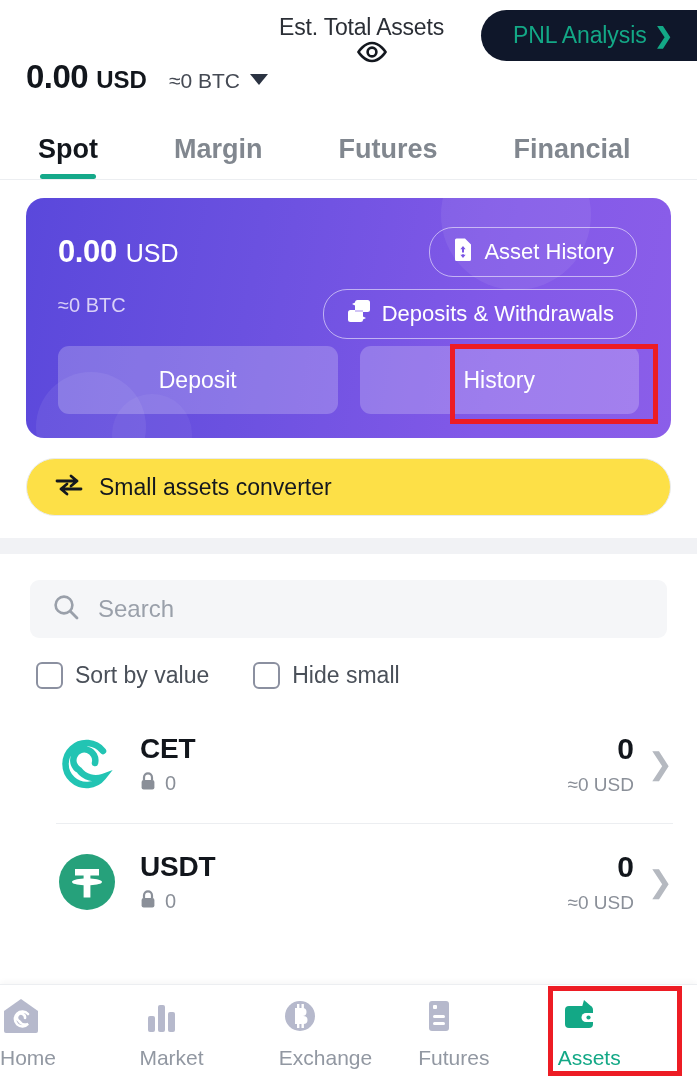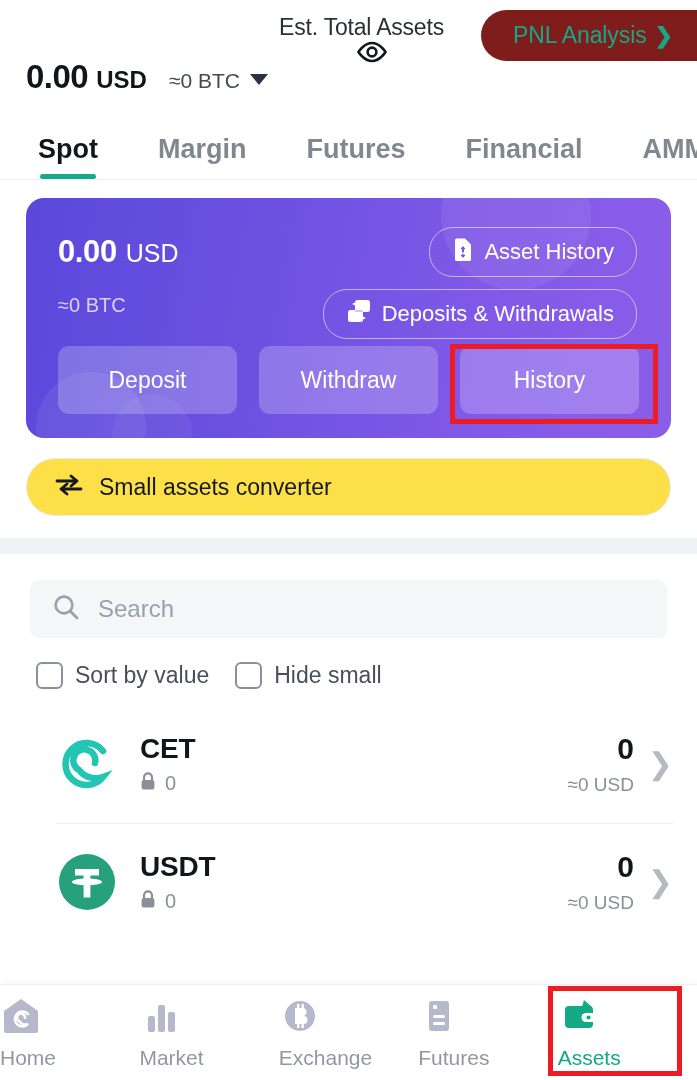--- a/index.html
+++ b/index.html
@@ -46,21 +46,21 @@
     margin-left: 20px;
     display: flex;
     align-items: center;
     justify-content: center;
   }
 
   .pnl-badge {
     position: absolute;
     right: 0;
     top: 10px;
-    background: #7f1d1d;
+    background: #0f172a;
     border-radius: 26px 0 0 26px;
     padding: 12px 24px 12px 32px;
     display: flex;
     align-items: center;
     gap: 8px;
   }
   .pnl-badge .pnl-text {
     color: #13a886;
     font-size: 23px;
     letter-spacing: -0.1px;
@@ -105,21 +105,21 @@
     display: inline-block;
     transform: translateY(-3px);
   }
 
   
   .tabs {
     display: flex;
     align-items: flex-end;
     height: 62px;
     padding-left: 38px;
-    gap: 0;
+    gap: 16px;
     border-bottom: 1px solid #eceef1;
     position: relative;
     overflow: hidden;
   }
   .tab {
     font-size: 27px;
     color: #81878f;
     font-weight: bold;
     padding-bottom: 14px;
     margin-right: 60px;
@@ -254,21 +254,21 @@
     gap: 18px;
   }
   .search-placeholder {
     font-size: 24px;
     color: #9aa0aa;
   }
 
   .filters {
     display: flex;
     align-items: flex-start;
-    gap: 26px;
+    gap: 44px;
     margin: 24px 0 0 36px;
   }
   .filter {
     display: flex;
     align-items: center;
     gap: 12px;
   }
   .checkbox {
     width: 27px;
     height: 27px;
@@ -407,21 +407,20 @@
             <path d="M20 19 l-5 -2.6 v1.5 h-4 v2.2 h4 v1.5 z" fill="#ffffff"></path>
             <path d="M6 5 l5 2.6 v-1.5 h4 v-2.2 h-4 v-1.5 z" fill="#ffffff"></path>
             <rect x="9" y="11" width="8" height="2" fill="#7a55e4" opacity="0.35"></rect>
           </svg>
         </span>
         <span>Deposits &amp; Withdrawals</span>
       </div>
 
       <div class="card-actions">
         <div class="action-btn">Deposit</div>
-        <div class="action-btn">Withdraw</div>
         <div class="action-btn">History</div>
       </div>
     </div>
   </div>
 
   <div class="converter">
     <span>
       <svg width="28" height="22" viewBox="0 0 28 22">
         <path d="M2 7 h20 M16 2 l6 5 l-6 5" fill="none" stroke="#14181f" stroke-width="2.8" stroke-linecap="round" stroke-linejoin="round"></path>
         <path d="M26 15 h-20 M12 10 l-6 5 l6 5" fill="none" stroke="#14181f" stroke-width="2.8" stroke-linecap="round" stroke-linejoin="round"></path>

